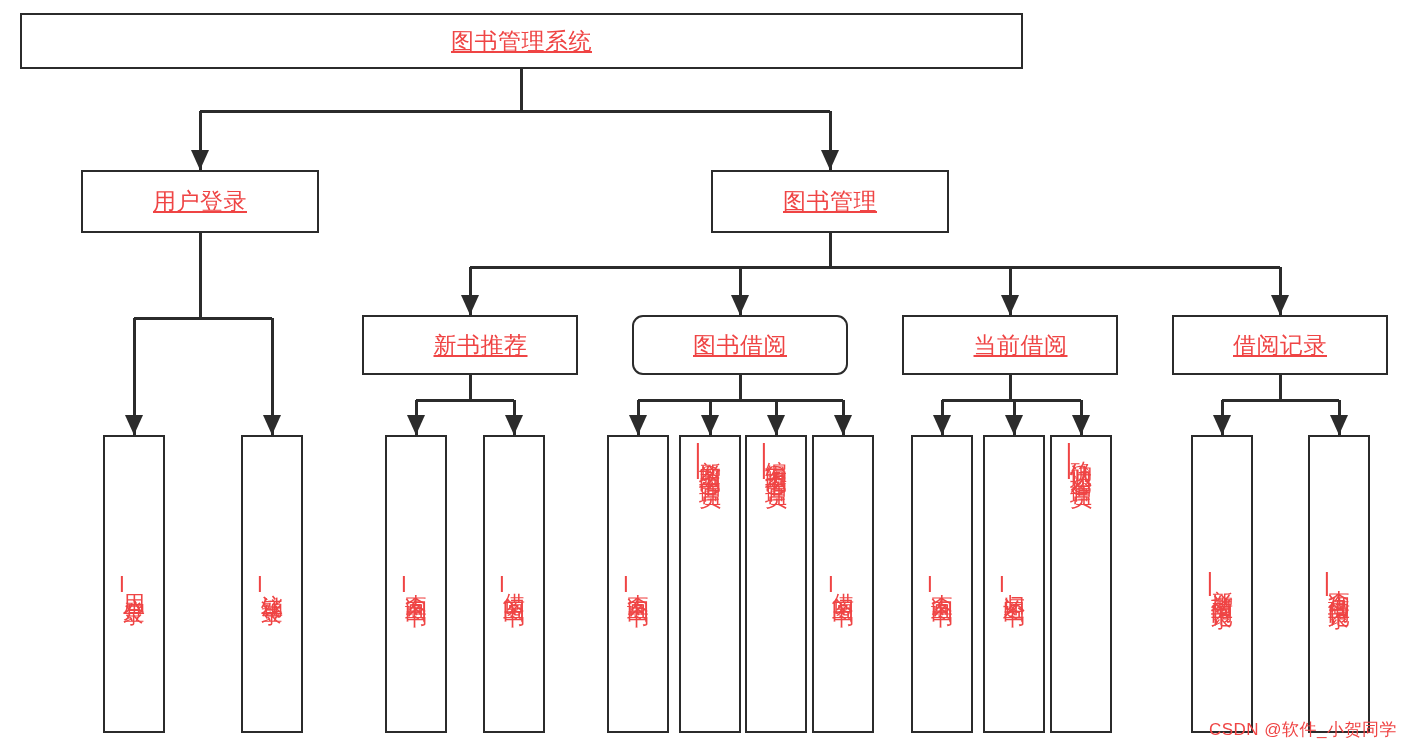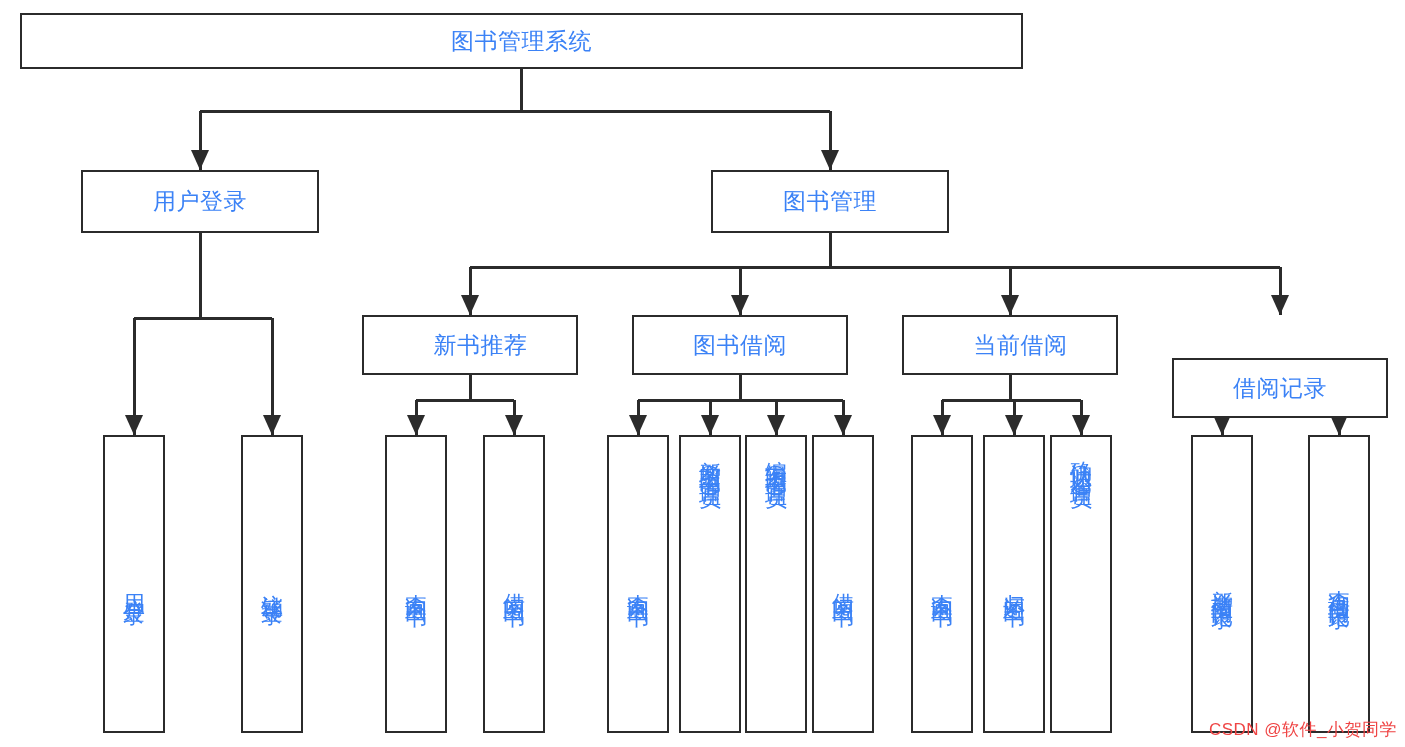--- a/index.html
+++ b/index.html
@@ -27,22 +27,23 @@
     pointer-events: none;
   }
   .node {
     position: absolute;
     box-sizing: border-box;
     background: #ffffff;
     border: 2.5px solid #2b2b2b;
     display: flex;
     align-items: center;
     justify-content: center;
-    color: #3b82f6;
+    color: #ef4444;
     z-index: 2;
+    text-decoration: underline;
   }
   .node-label {
     display: block;
     white-space: nowrap;
     letter-spacing: 0.5px;
   }
   .node.horiz .node-label {
     font-size: 23px;
     line-height: 1;
   }
@@ -143,27 +144,27 @@
   <div class="node horiz" style="left: 81px; top: 170px; width: 238px; height: 63px;">
     <span class="node-label">用户登录</span>
   </div>
   <div class="node horiz" style="left: 711px; top: 170px; width: 238px; height: 63px;">
     <span class="node-label">图书管理</span>
   </div>
 
   <div class="node horiz" style="left: 362px; top: 315px; width: 216px; height: 60px; padding-left: 21px;">
     <span class="node-label">新书推荐</span>
   </div>
-  <div class="node horiz" style="left: 632px; top: 315px; width: 216px; height: 60px;">
+  <div class="node horiz" style="left: 632px; top: 315px; width: 216px; height: 60px; border-radius: 11px;">
     <span class="node-label">图书借阅</span>
   </div>
   <div class="node horiz" style="left: 902px; top: 315px; width: 216px; height: 60px; padding-left: 21px;">
     <span class="node-label">当前借阅</span>
   </div>
-  <div class="node horiz" style="left: 1172px; top: 315px; width: 216px; height: 60px; margin-top: 43px;">
+  <div class="node horiz" style="left: 1172px; top: 315px; width: 216px; height: 60px;">
     <span class="node-label">借阅记录</span>
   </div>
 
   <div class="node vert centered" style="left: 103px; top: 435px; width: 62px; height: 298px;">
     <span class="node-label">用户登录</span>
   </div>
   <div class="node vert centered" style="left: 241px; top: 435px; width: 62px; height: 298px;">
     <span class="node-label">注销登录</span>
   </div>
   <div class="node vert centered" style="left: 385px; top: 435px; width: 62px; height: 298px;">

